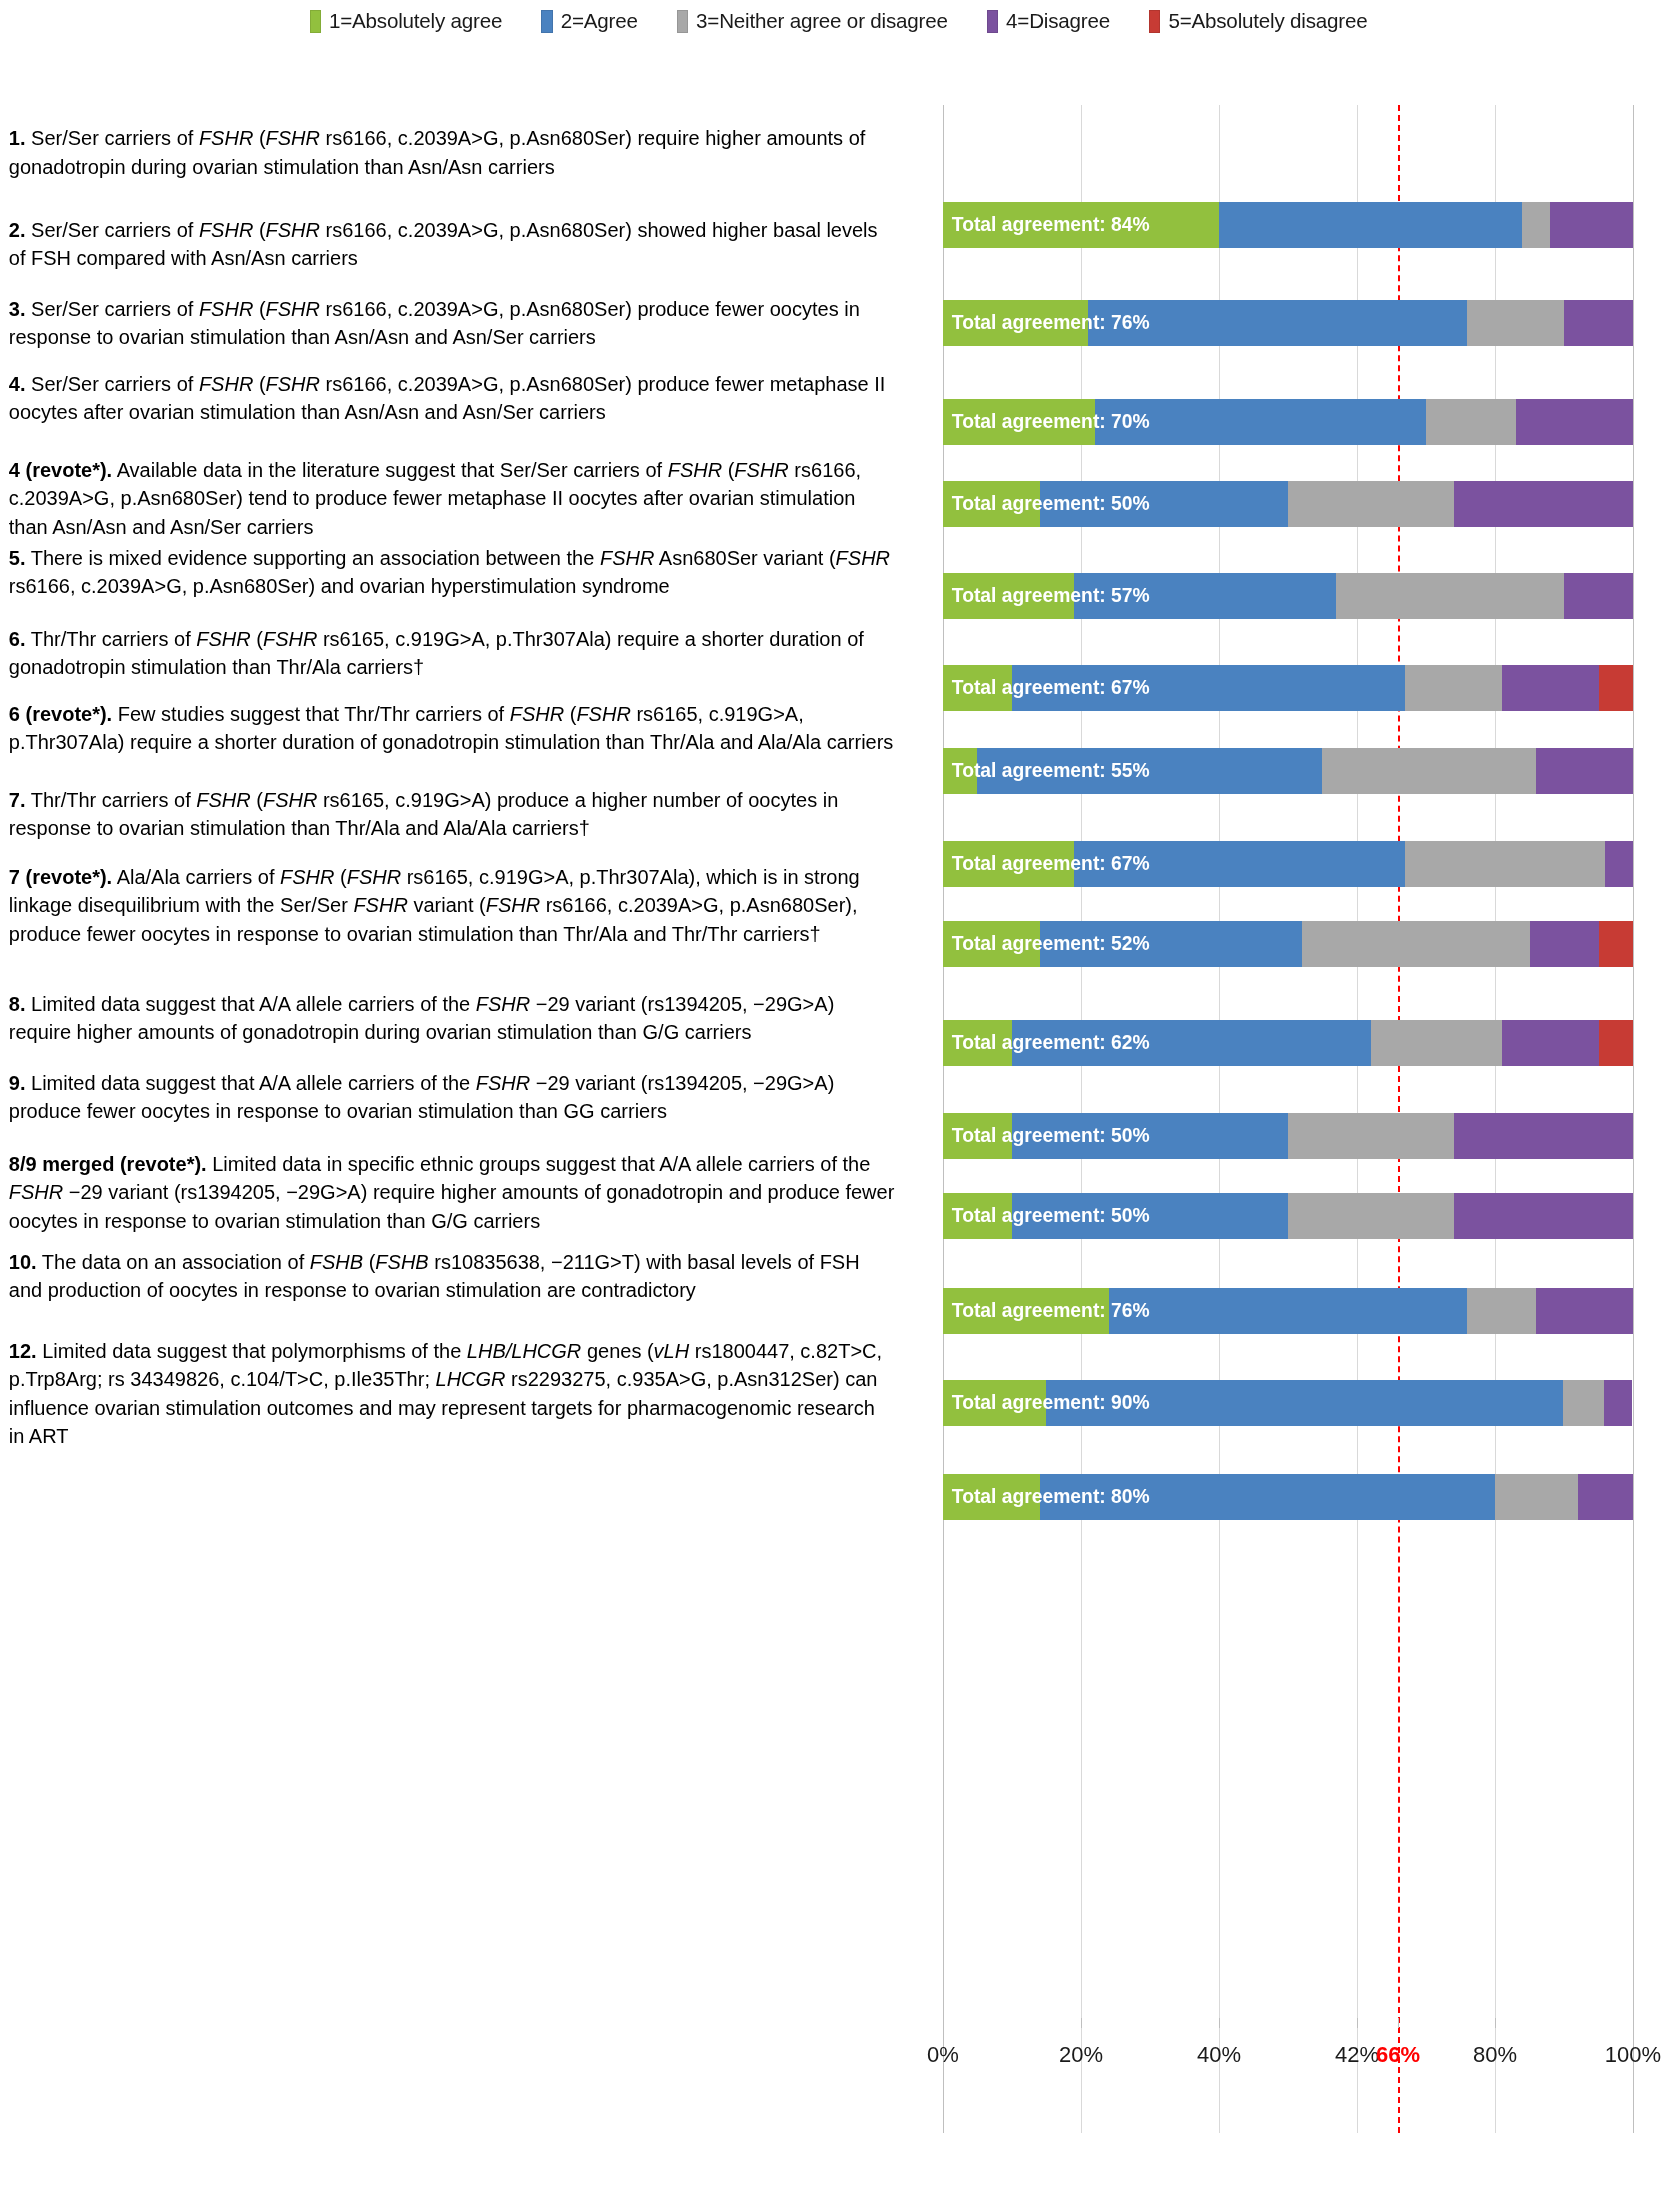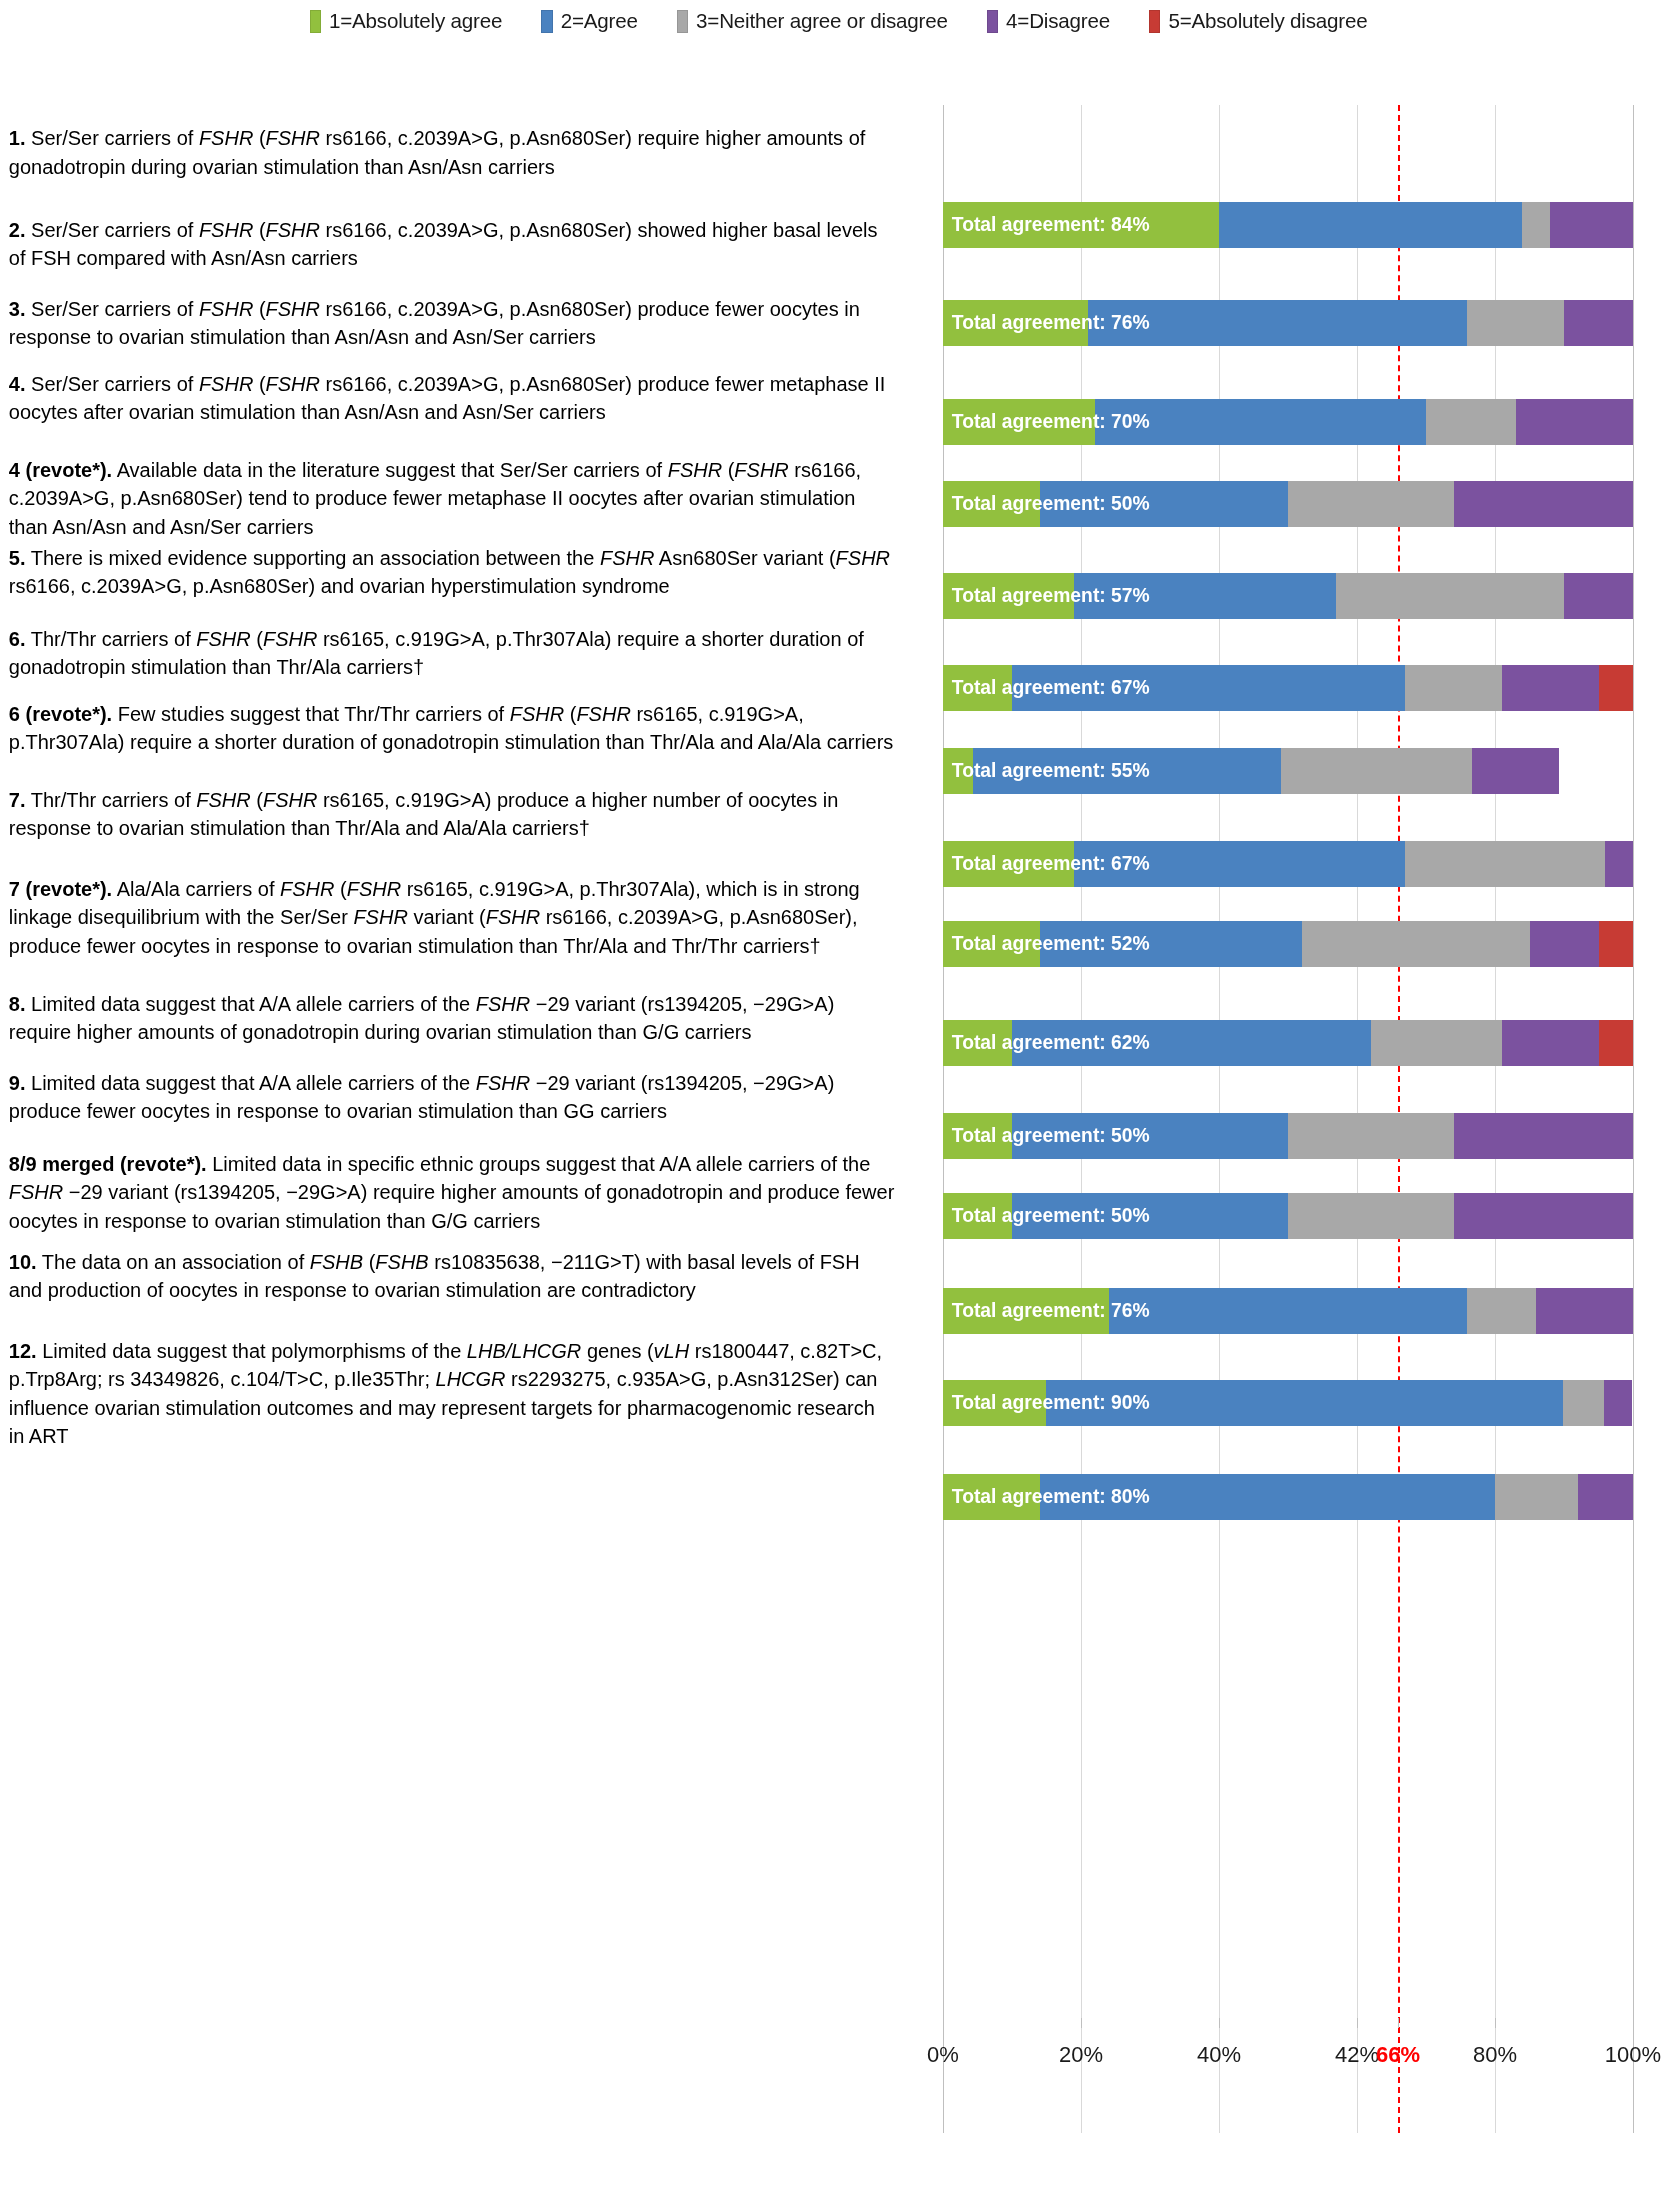--- a/index.html
+++ b/index.html
@@ -167,21 +167,21 @@
     <div id="statements">
         <div class="stmt" style="top: 19.3px;"><b>1.</b> Ser/Ser carriers of <i>FSHR</i> (<i>FSHR</i> rs6166, c.2039A&gt;G, p.Asn680Ser) require higher amounts of gonadotropin during ovarian stimulation than Asn/Asn carriers</div>
         <div class="stmt" style="top: 111px;"><b>2.</b> Ser/Ser carriers of <i>FSHR</i> (<i>FSHR</i> rs6166, c.2039A&gt;G, p.Asn680Ser) showed higher basal levels of FSH compared with Asn/Asn carriers</div>
         <div class="stmt" style="top: 190px;"><b>3.</b> Ser/Ser carriers of <i>FSHR</i> (<i>FSHR</i> rs6166, c.2039A&gt;G, p.Asn680Ser) produce fewer oocytes in response to ovarian  stimulation than Asn/Asn and Asn/Ser carriers</div>
         <div class="stmt" style="top: 265px;"><b>4.</b> Ser/Ser carriers of <i>FSHR</i> (<i>FSHR</i> rs6166, c.2039A&gt;G, p.Asn680Ser) produce fewer metaphase II oocytes after ovarian  stimulation than Asn/Asn and Asn/Ser carriers</div>
         <div class="stmt" style="top: 351px;"><b>4 (revote*).</b> Available  data in the literature suggest that Ser/Ser carriers of <i>FSHR</i> (<i>FSHR</i> rs6166, c.2039A&gt;G, p.Asn680Ser) tend to produce fewer  metaphase II oocytes after ovarian  stimulation than Asn/Asn and Asn/Ser carriers</div>
         <div class="stmt" style="top: 439px;"><b>5.</b> There is mixed evidence  supporting an association between the <i>FSHR</i> Asn680Ser variant (<i>FSHR</i> rs6166, c.2039A&gt;G, p.Asn680Ser) and ovarian  hyperstimulation syndrome</div>
         <div class="stmt" style="top: 520px;"><b>6.</b> Thr/Thr carriers of <i>FSHR</i> (<i>FSHR</i> rs6165, c.919G&gt;A, p.Thr307Ala) require a shorter duration of gonadotropin stimulation than Thr/Ala carriers†</div>
         <div class="stmt" style="top: 595px;"><b>6 (revote*).</b> Few studies suggest that Thr/Thr  carriers of <i>FSHR</i> (<i>FSHR</i> rs6165, c.919G&gt;A, p.Thr307Ala) require a shorter duration of gonadotropin stimulation than Thr/Ala and Ala/Ala carriers</div>
         <div class="stmt" style="top: 681px;"><b>7.</b> Thr/Thr  carriers of <i>FSHR</i> (<i>FSHR</i> rs6165, c.919G&gt;A) produce a higher number of oocytes in response to ovarian  stimulation than Thr/Ala and Ala/Ala carriers†</div>
-        <div class="stmt" style="top: 758px; margin-top: 12px;"><b>7 (revote*).</b> Ala/Ala carriers of <i>FSHR</i> (<i>FSHR</i> rs6165, c.919G&gt;A, p.Thr307Ala), which is in strong linkage disequilibrium with the Ser/Ser <i>FSHR</i> variant (<i>FSHR</i> rs6166, c.2039A&gt;G, p.Asn680Ser), produce fewer oocytes in response to ovarian  stimulation than Thr/Ala and Thr/Thr  carriers†</div>
+        <div class="stmt" style="top: 758px;"><b>7 (revote*).</b> Ala/Ala carriers of <i>FSHR</i> (<i>FSHR</i> rs6165, c.919G&gt;A, p.Thr307Ala), which is in strong linkage disequilibrium with the Ser/Ser <i>FSHR</i> variant (<i>FSHR</i> rs6166, c.2039A&gt;G, p.Asn680Ser), produce fewer oocytes in response to ovarian  stimulation than Thr/Ala and Thr/Thr  carriers†</div>
         <div class="stmt" style="top: 885px;"><b>8.</b> Limited data suggest that A/A allele carriers of the <i>FSHR</i> −29 variant (rs1394205, −29G&gt;A) require higher amounts of gonadotropin during ovarian stimulation than G/G carriers</div>
         <div class="stmt" style="top: 964px;"><b>9.</b> Limited data suggest that A/A allele carriers of the <i>FSHR</i> −29 variant (rs1394205, −29G&gt;A) produce fewer oocytes in response to ovarian  stimulation than GG carriers</div>
         <div class="stmt" style="top: 1045px;"><b>8/9 merged (revote*).</b> Limited data in specific ethnic groups suggest that A/A allele carriers of the <i>FSHR</i> −29 variant (rs1394205, −29G&gt;A) require higher amounts of gonadotropin and produce fewer oocytes in response to ovarian  stimulation than G/G carriers</div>
         <div class="stmt" style="top: 1143px;"><b>10.</b> The data on an association of <i>FSHB</i> (<i>FSHB</i> rs10835638, −211G&gt;T) with basal levels of FSH and production of oocytes in response to ovarian  stimulation are contradictory</div>
         <div class="stmt" style="top: 1232px;"><b>12.</b> Limited data suggest that polymorphisms of the <i>LHB/LHCGR</i> genes (<i>vLH</i> rs1800447, c.82T&gt;C, p.Trp8Arg; rs 34349826, c.104/T&gt;C, p.Ile35Thr; <i>LHCGR</i> rs2293275, c.935A&gt;G, p.Asn312Ser) can influence ovarian stimulation outcomes and may represent targets for pharmacogenomic  research in ART</div>
       </div>
     <div id="plot">
         <div class="axisline" style="left: 0px;"></div>
         <div class="gridline" style="left: 138px;"></div>
         <div class="gridline" style="left: 276px;"></div>
@@ -225,21 +225,21 @@
           <div class="bar-label">Total agreement: 57%</div>
         </div>
         <div class="bar" style="top: 560px; width: 690px;">
           <div class="seg" style="width: 69px; background: rgb(146, 192, 62);"></div>
           <div class="seg" style="width: 393px; background: rgb(74, 130, 192);"></div>
           <div class="seg" style="width: 97px; background: rgb(168, 168, 168);"></div>
           <div class="seg" style="width: 97px; background: rgb(123, 82, 159);"></div>
           <div class="seg" style="width: 34px; background: rgb(199, 59, 52);"></div>
           <div class="bar-label">Total agreement: 67%</div>
         </div>
-        <div class="bar" style="top: 643px; width: 616px; border-radius: 14px;">
+        <div class="bar" style="top: 643px; width: 690px; border-radius: 14px;">
           <div class="seg" style="width: 34px; background: rgb(146, 192, 62);"></div>
           <div class="seg" style="width: 345px; background: rgb(74, 130, 192);"></div>
           <div class="seg" style="width: 214px; background: rgb(168, 168, 168);"></div>
           <div class="seg" style="width: 97px; background: rgb(123, 82, 159);"></div>
           <div class="bar-label">Total agreement: 55%</div>
         </div>
         <div class="bar" style="top: 736px; width: 690px;">
           <div class="seg" style="width: 131px; background: rgb(146, 192, 62);"></div>
           <div class="seg" style="width: 331px; background: rgb(74, 130, 192);"></div>
           <div class="seg" style="width: 200px; background: rgb(168, 168, 168);"></div>

